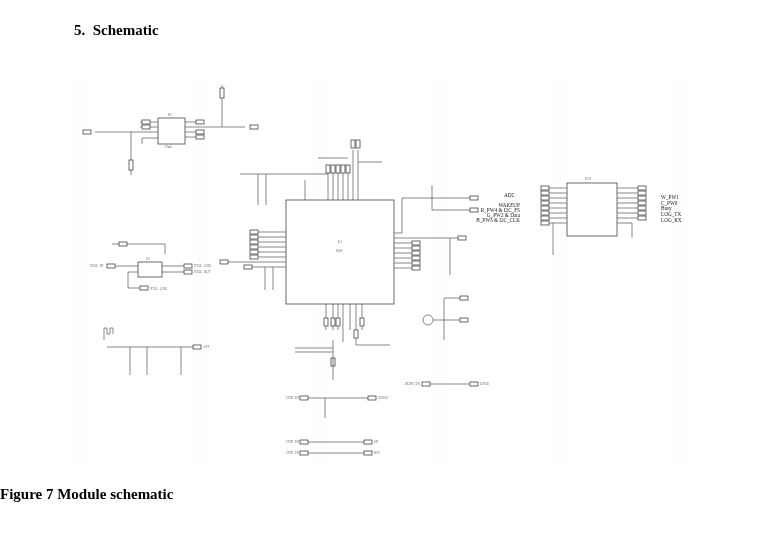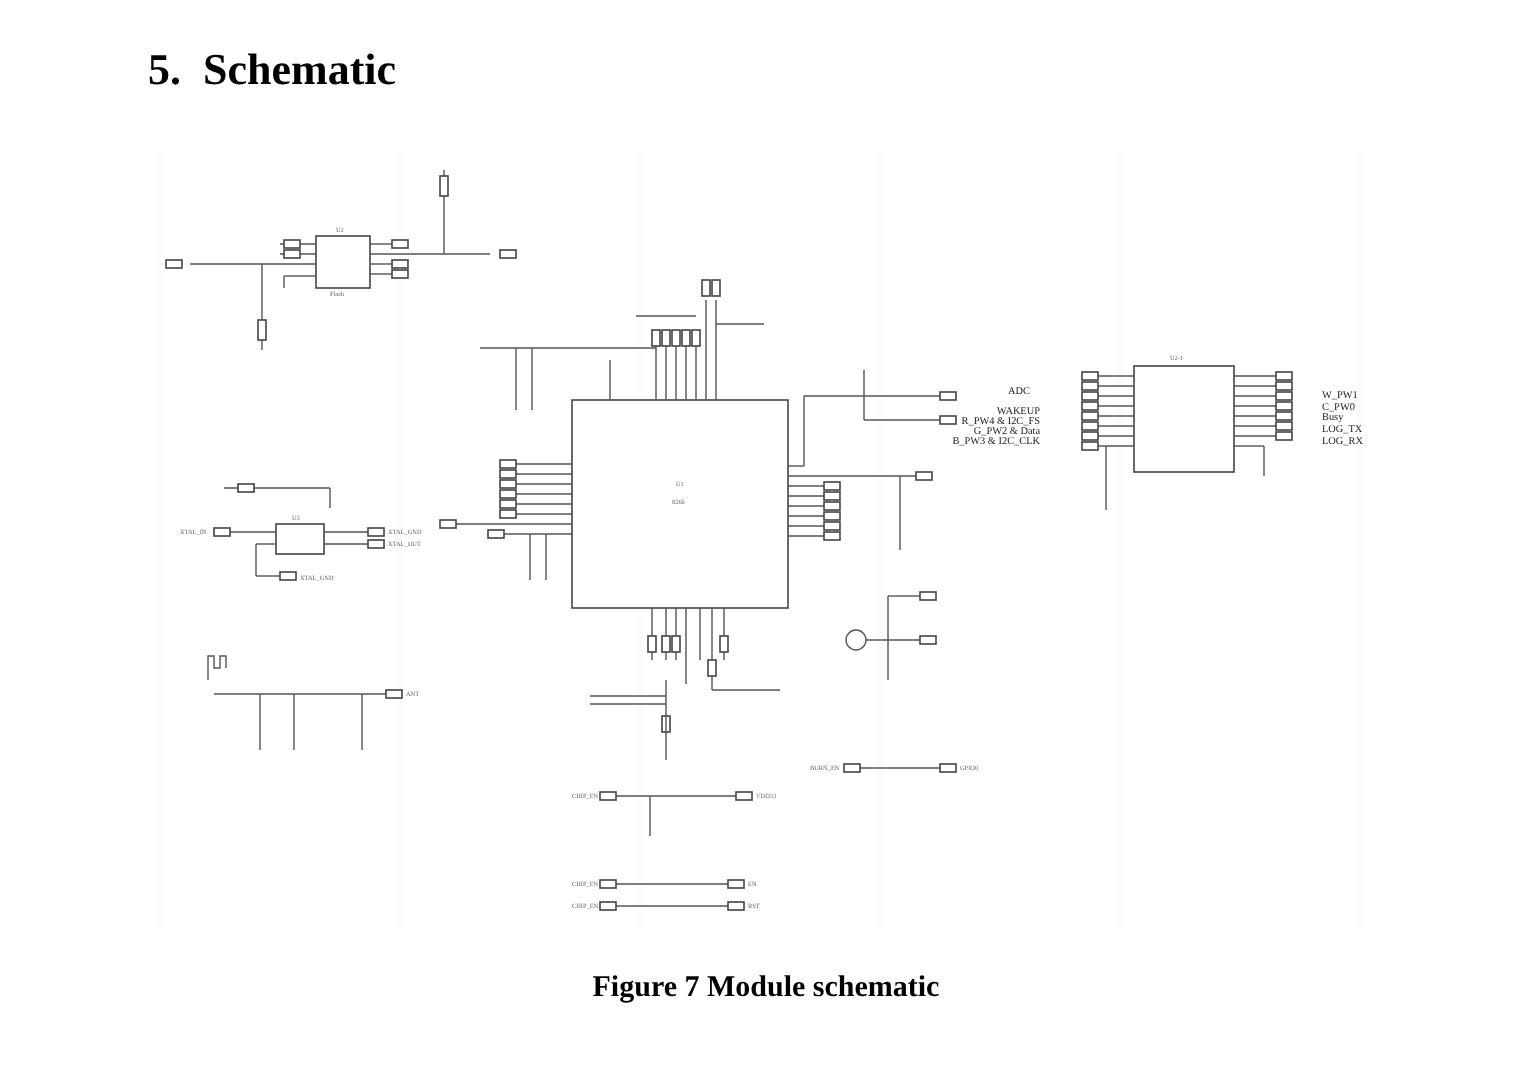--- a/index.html
+++ b/index.html
@@ -1,18 +1,18 @@
 <!DOCTYPE html>
 <html><head>
 <meta charset="utf-8">
 <style>
   html,body{margin:0;padding:0;background:#fff;}
   body{width:766px;height:534px;position:relative;overflow:hidden;font-family:"Liberation Serif",serif;color:#000;}
-  .title{position:absolute;left:74px;top:22px;font-size:22px;font-weight:bold;}
-  .caption{position:absolute;left:0;width:766px;top:486px;text-align:center;font-size:15px;font-weight:bold;}
+  .title{position:absolute;left:74px;top:22px;font-size:15px;font-weight:bold;}
+  .caption{position:absolute;left:0;width:766px;top:486px;font-size:15px;font-weight:bold;}
   svg{position:absolute;left:0;top:0;}
   svg text{font-family:"Liberation Serif",serif;fill:#333;}
   .w{stroke:#555;stroke-width:0.7;fill:none;}
   .box{stroke:#444;stroke-width:0.8;fill:#fff;}
   .lbl{font-size:3.2px;fill:#666;}
   .big{font-size:5.2px;fill:#222;}
   .grid{stroke:#f3f3f3;stroke-width:0.5;}
 </style>
 </head>
 <body>

